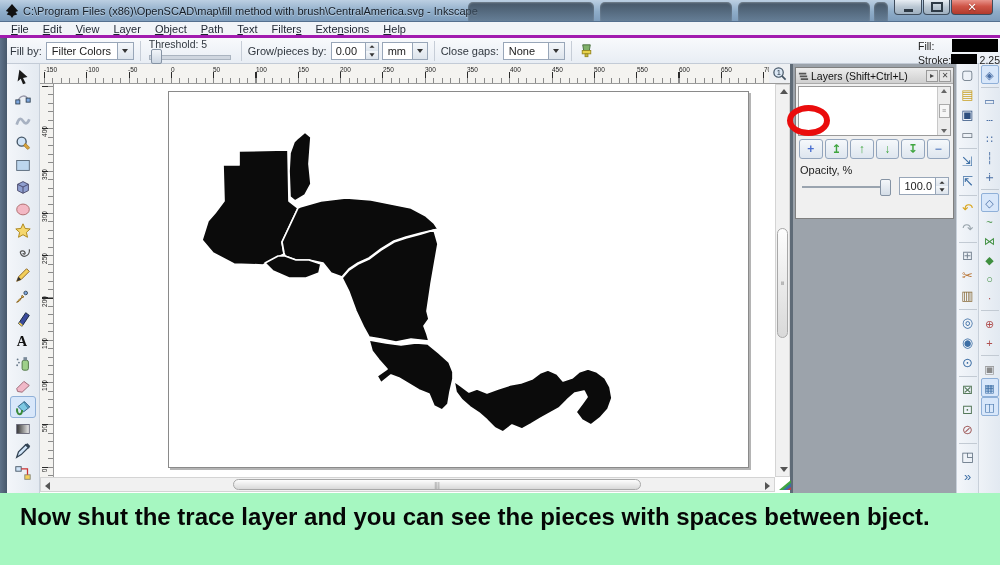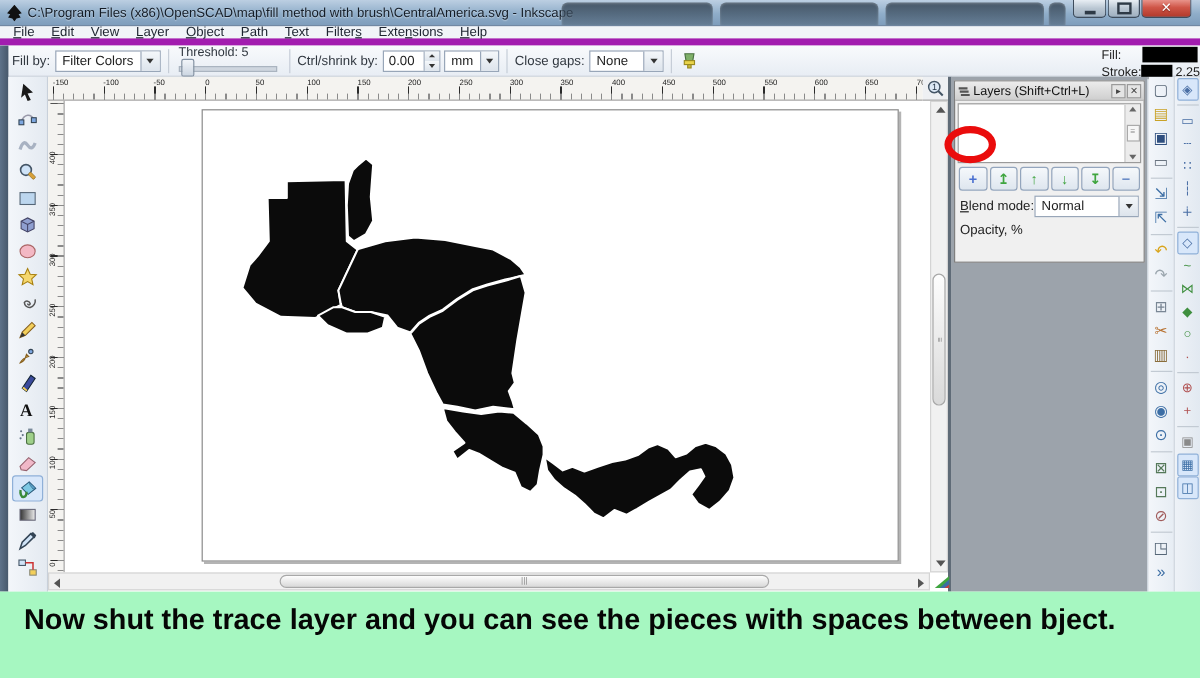--- a/index.html
+++ b/index.html
@@ -20,21 +20,21 @@
   .winbtn{height:15px;border:1px solid #3e4c5c;border-top:none;border-radius:0 0 4px 4px;
     background:linear-gradient(#e8eef4,#b9c6d2 50%,#9fb0c0);display:flex;align-items:center;justify-content:center;
     margin-left:1px;box-sizing:border-box}
   .winbtn.close{background:linear-gradient(#e8938a,#cf5547 45%,#b13a2c);width:42px}
   .winbtn .bar{width:9px;height:3px;background:#2e3a46;margin-top:6px}
   .winbtn .box{width:8px;height:6px;border:2px solid #2e3a46}
   .winbtn.close span{color:#fff;font-weight:bold;font-size:11px;line-height:11px;text-shadow:0 1px 1px #7a2016}
 
   
   .menubar{position:absolute;left:0;top:22px;width:1000px;height:16px;background:#f1f4f8;
-    border-bottom:6px solid #a21caf;display:flex;align-items:center;box-sizing:border-box;padding-left:4px}
+    border-bottom:3px solid #a21caf;display:flex;align-items:center;box-sizing:border-box;padding-left:4px}
   .menu-item{padding:0 7px;font-size:11px;color:#1d2430;cursor:default}
 
   
   .ctrlbar{position:absolute;left:0;top:38px;width:1000px;height:26px;
     background:linear-gradient(#f8fafc,#e8edf4);border-bottom:1px solid #c3cbd6;box-sizing:border-box;
     display:flex;align-items:center;padding-left:10px}
   .ctrlbar .lbl{font-size:11px;color:#30373f;margin-right:4px;white-space:nowrap}
   .vsep{width:1px;height:20px;background:#c6cdd7;margin:0 6px}
   .combo{display:flex;height:18px;border:1px solid #98a6b8;background:#fff;box-sizing:border-box}
   .combo .val{padding:2px 6px 0 5px;font-size:11px;white-space:nowrap}
@@ -213,21 +213,21 @@
         <span class="tri-d"></span>
       </span>
   </div>
   <div class="vsep"></div>
   <div class="threshold">
     <span class="lbl">Threshold: 5</span>
     <div class="track"></div>
     <div class="handle"></div>
   </div>
   <div class="vsep"></div>
-  <span class="lbl">Ctrl/shrink by:</span>
+  <span class="lbl">Grow/pieces by:</span>
   <div class="spin">
     <span class="val">0.00</span>
     <span class="spincol">
       <div>
           <span class="tri-u sm"></span>
         </div>
       <div>
           <span class="tri-d sm"></span>
         </div>
     </span>
@@ -486,31 +486,37 @@
 
     <div class="layerbtns">
       <div class="lbtn" style="color:#4a6fd0">+</div>
       <div class="lbtn" style="color:#3fa53f">↥</div>
       <div class="lbtn" style="color:#3fa53f">↑</div>
       <div class="lbtn" style="color:#3fa53f">↓</div>
       <div class="lbtn" style="color:#3fa53f">↧</div>
       <div class="lbtn" style="color:#6b8cc7">−</div>
     </div>
 
-    <div class="blendrow">
-      <span class="lbl"><u>B</u>lend mode:</span>
-      <div class="combo">
-        <span class="val" style="flex:1">Normal</span>
-        <span class="ddbtn">
-            <span class="tri-d"></span>
-          </span>
+
+    <div class="opacity-lbl">Opacity, %</div>
+    <div class="opacityrow">
+      <div class="track"></div>
+      <div class="handle"></div>
+      <div class="spin">
+        <span class="val">100.0</span>
+        <span class="spincol">
+          <div>
+              <span class="tri-u sm"></span>
+            </div>
+          <div>
+              <span class="tri-d sm"></span>
+            </div>
+        </span>
       </div>
     </div>
-
-    <div class="opacity-lbl">Opacity, %</div>
   </div>
 </div>
 
 <div class="red-annotation"></div>
 
 <div class="cmdbar">
 
 <div class="miniicon">
       <span style="color: rgb(93, 107, 122);">▢</span>
     </div>

